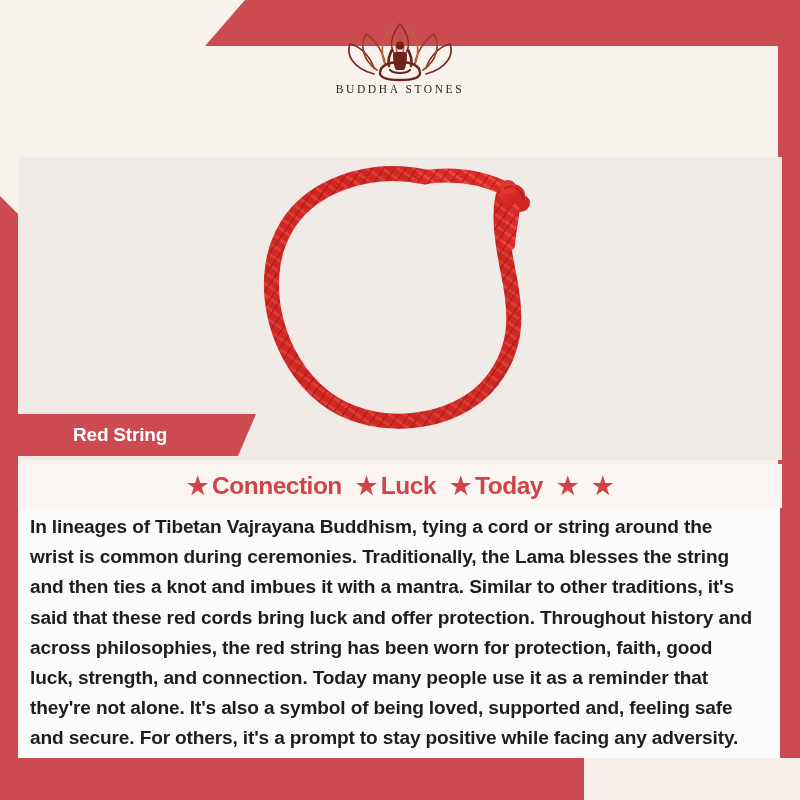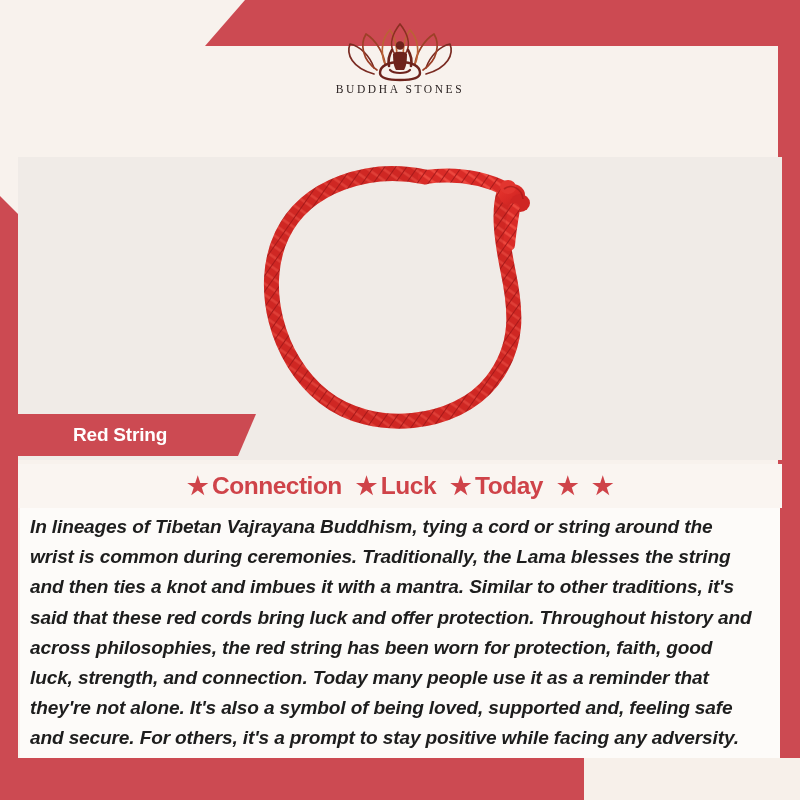--- a/index.html
+++ b/index.html
@@ -101,21 +101,20 @@
     letter-spacing:-0.5px; white-space:nowrap;
     padding:0 5px;
   }
   .benefit .star { font-size:24px; line-height:1; }
 
   
   .description {
     position:absolute; top:508px; left:20px; width:760px; height:250px;
     background:#fdfbf9;
     padding:4px 22px 8px 10px;
-    font-style:italic;
   }
   .desc-text {
     font-size:19.1px; font-weight:bold; color:#1d1d1d;
     line-height:30.2px; text-align:left;
     letter-spacing:-0.15px;
   }
 </style>
 </head>
 <body>
 

